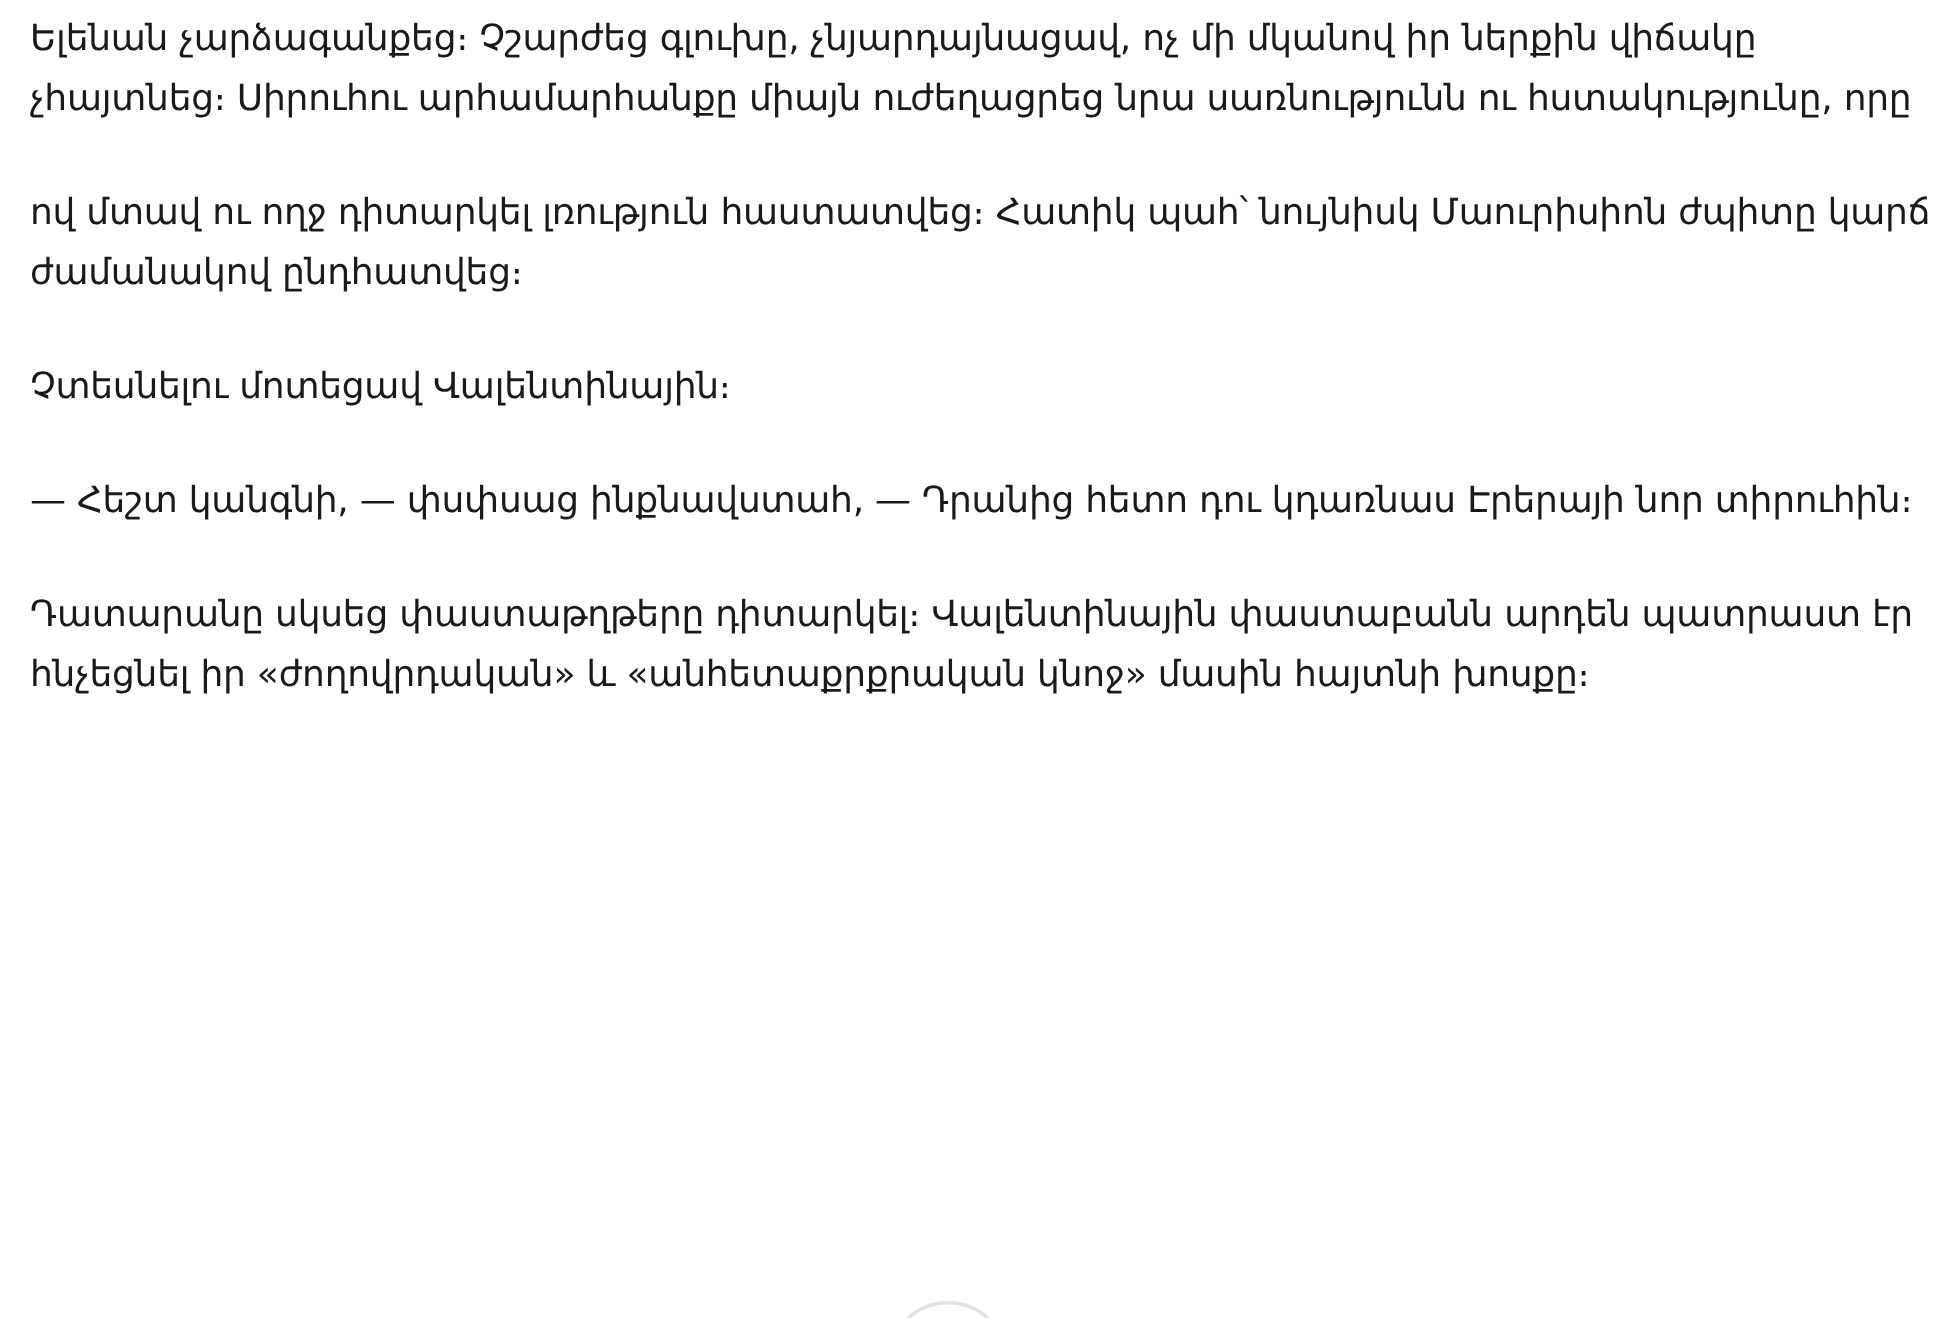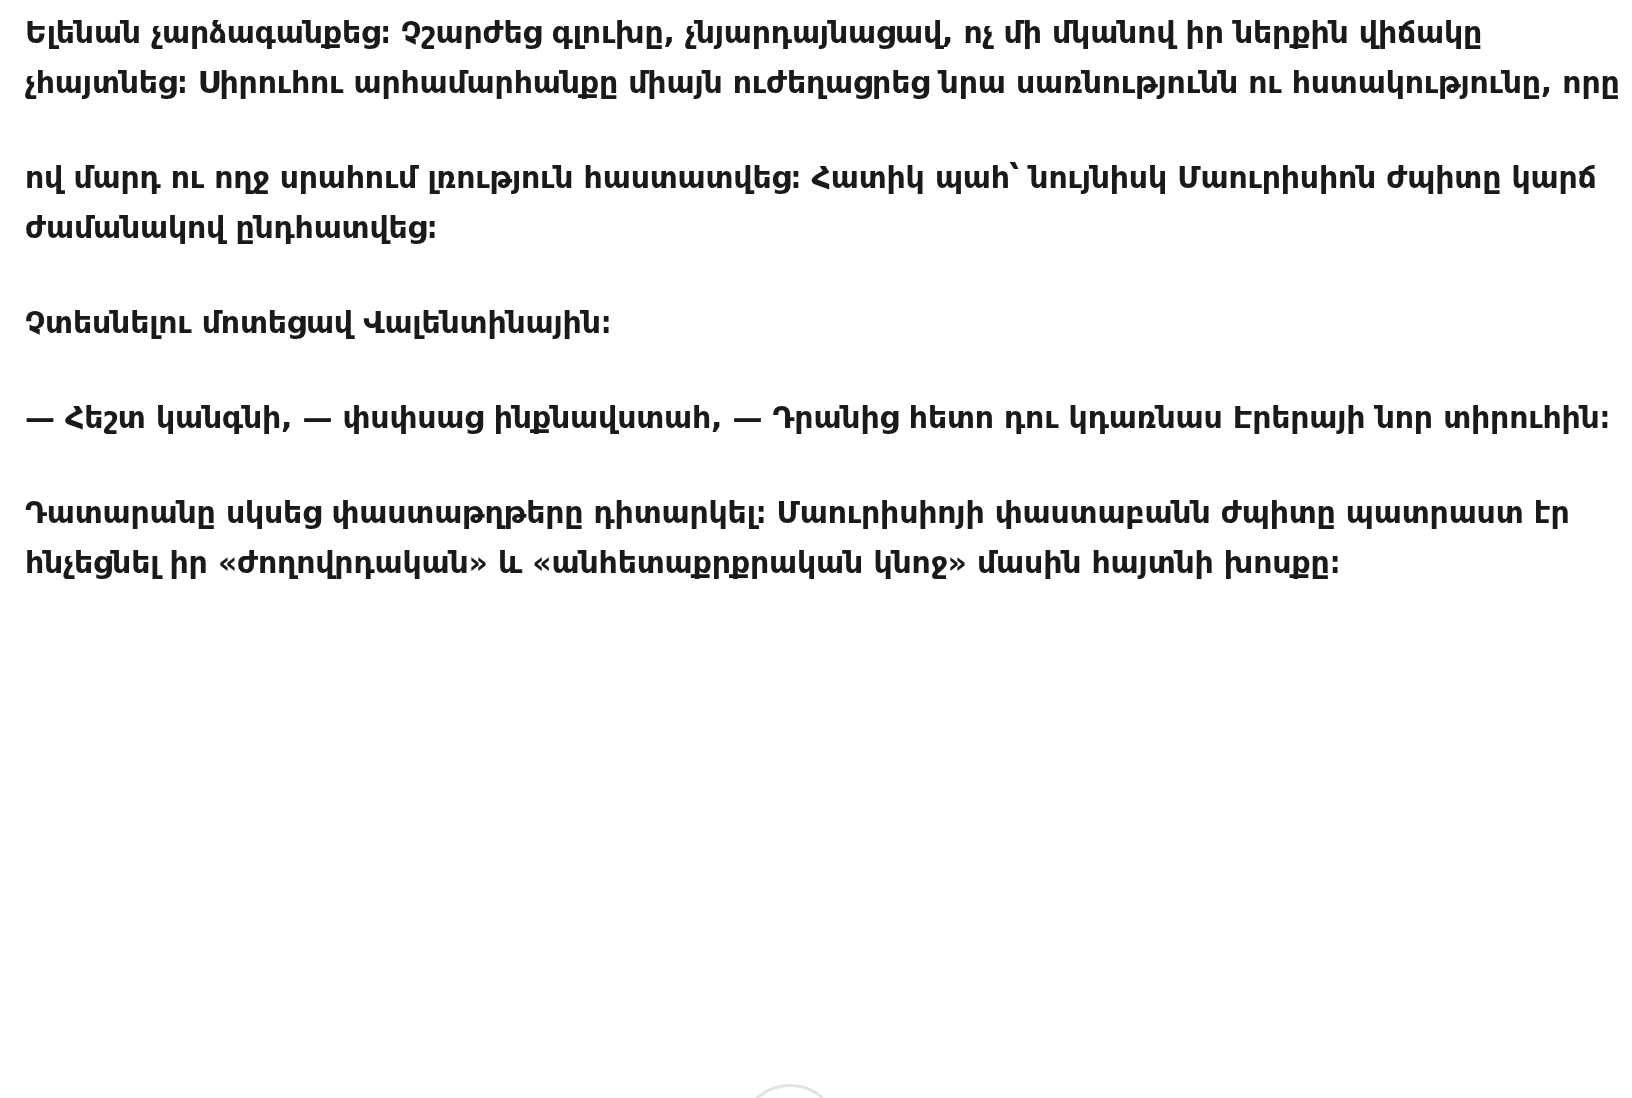--- a/index.html
+++ b/index.html
@@ -17,21 +17,21 @@
     top: 0;
     left: 0;
     width: 1632px;
     height: 1098px;
     padding: 8px 25px 0 25px;
   }
   p.para {
     margin: 0 0 45px 0;
     font-size: 30px;
     line-height: 50px;
-    font-weight: 700;
+    font-weight: 400;
     color: #1a1a1a;
     letter-spacing: -0.2px;
   }
   .line {
     display: block;
     white-space: pre;
   }
   .fab {
     position: absolute;
     left: 740px;
@@ -47,35 +47,35 @@
 <body>
 
 <main class="reading-page">
 
   <p class="para">
     <span class="line">Ելենան չարձագանքեց։ Չշարժեց գլուխը, չնյարդայնացավ, ոչ մի մկանով իր ներքին վիճակը</span>
     <span class="line">չհայտնեց։ Սիրուհու արհամարհանքը միայն ուժեղացրեց նրա սառնությունն ու հստակությունը, որը</span>
   </p>
 
   <p class="para">
-    <span class="line">ով մարդ ու ողջ սրահում լռություն հաստատվեց։ Հատիկ պահ՝ նույնիսկ Մաուրիսիոն ժպիտը կարճ</span>
+    <span class="line">ով մտավ ու ողջ դիտարկել լռություն հաստատվեց։ Հատիկ պահ՝ նույնիսկ Մաուրիսիոն ժպիտը կարճ</span>
     <span class="line">ժամանակով ընդհատվեց։</span>
   </p>
 
 
 
   <p class="para">
     <span class="line">Չտեսնելու մոտեցավ Վալենտինային։</span>
   </p>
 
   <p class="para">
     <span class="line">— Հեշտ կանգնի, — փսփսաց ինքնավստահ, — Դրանից հետո դու կդառնաս Էրերայի նոր տիրուհին։</span>
   </p>
 
 
   <p class="para">
-    <span class="line">Դատարանը սկսեց փաստաթղթերը դիտարկել։ Մաուրիսիոյի փաստաբանն ժպիտը պատրաստ էր</span>
+    <span class="line">Դատարանը սկսեց փաստաթղթերը դիտարկել։ Վալենտինային փաստաբանն արդեն պատրաստ էր</span>
     <span class="line">հնչեցնել իր «ժողովրդական» և «անհետաքրքրական կնոջ» մասին հայտնի խոսքը։</span>
   </p>
 
   <div class="fab"></div>
 
 </main>
 
 </body></html>

